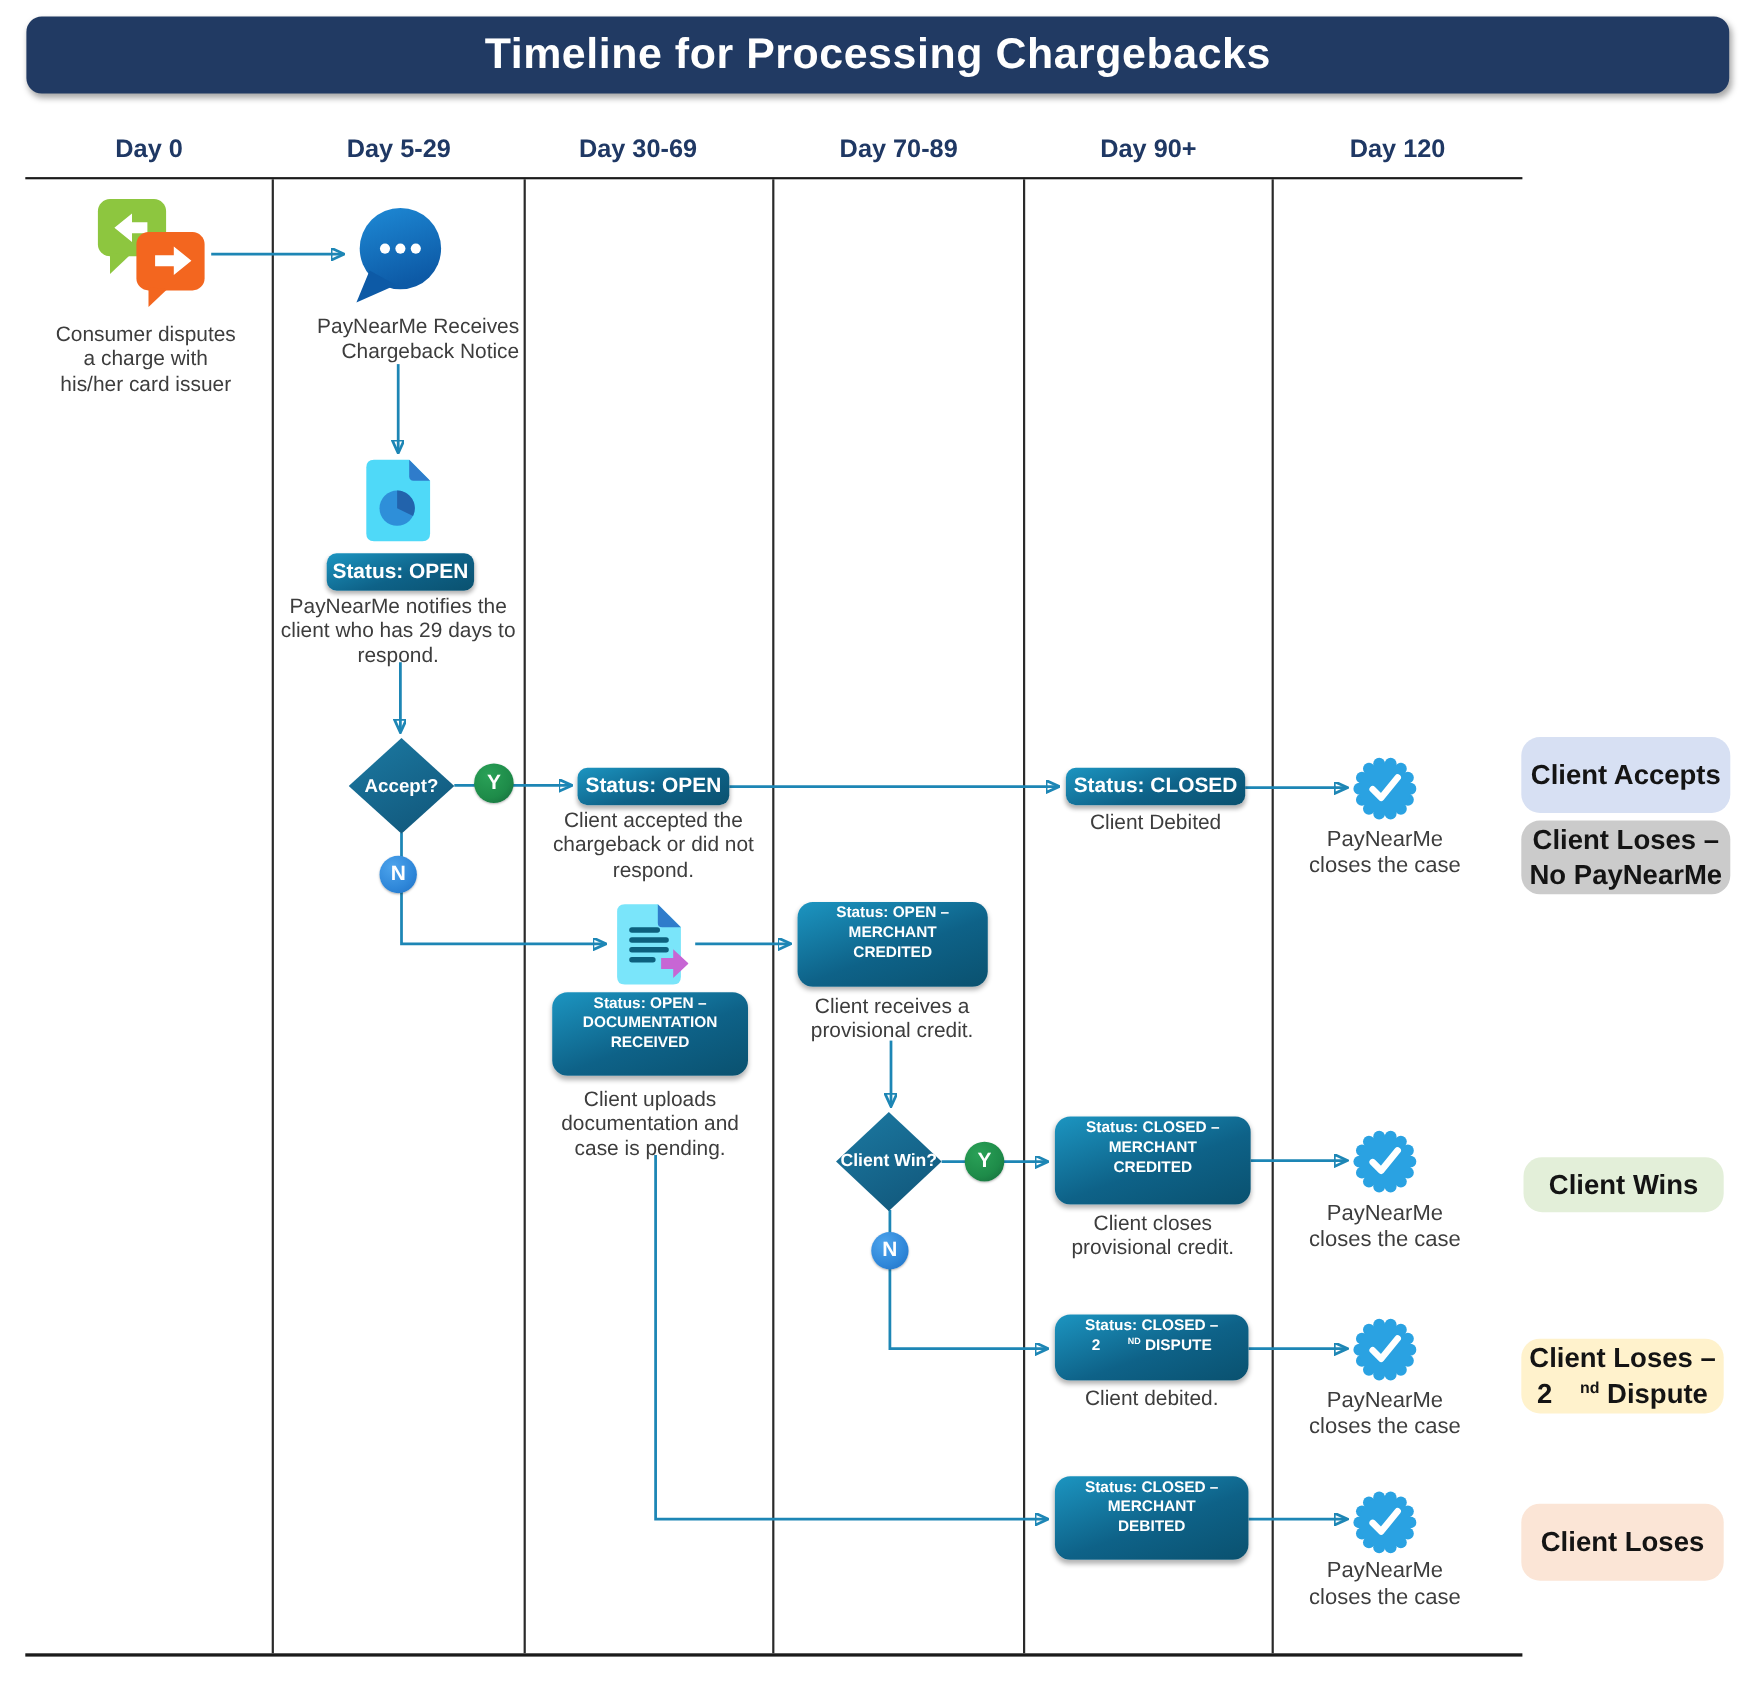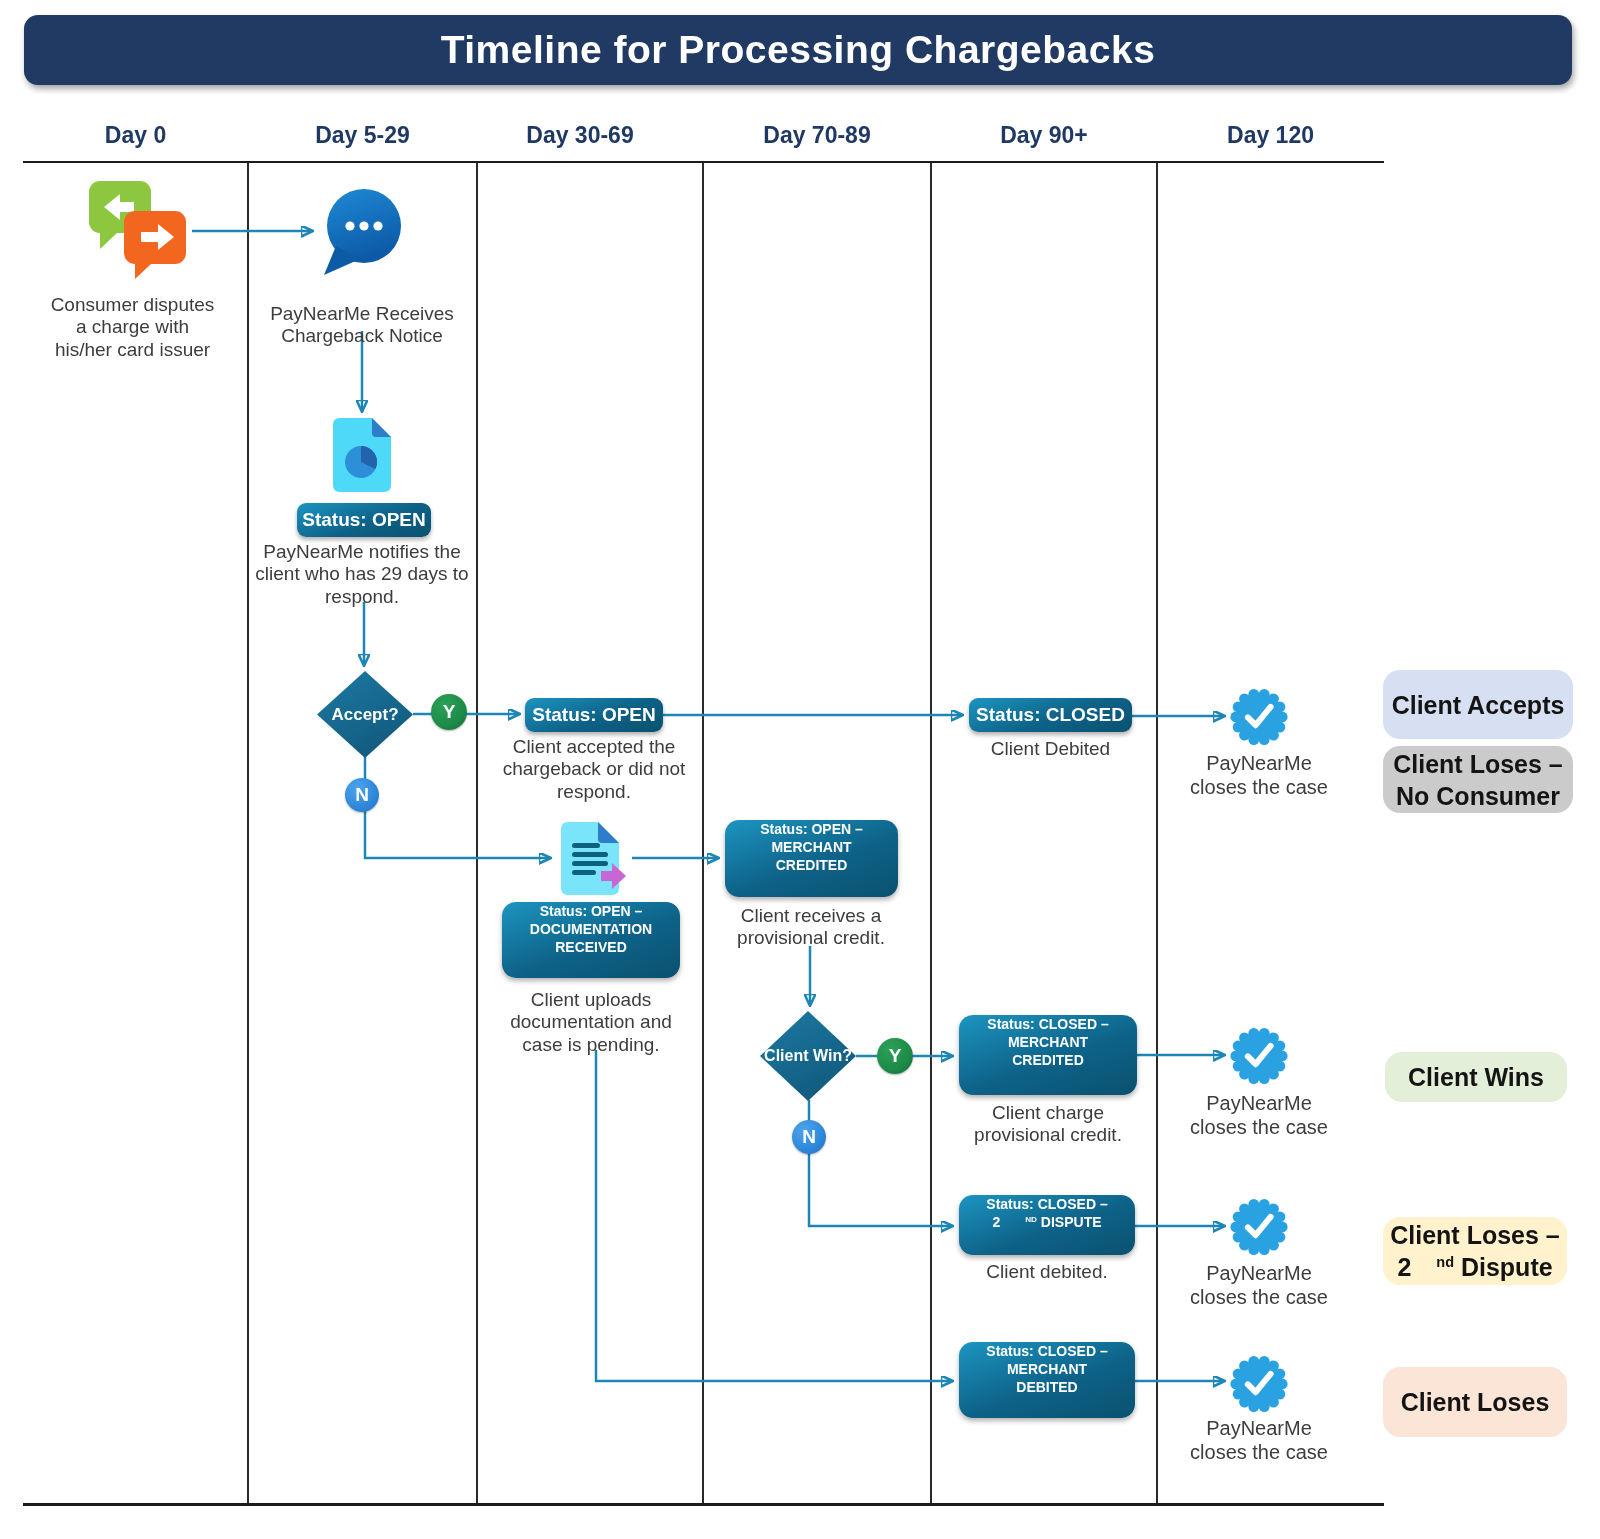--- a/index.html
+++ b/index.html
@@ -132,21 +132,21 @@
             <stop offset="1" stop-color="#0d5aa6"></stop>
         </linearGradient>
       </defs>
       <circle cx="42" cy="38" r="37" fill="url(#bg1)"></circle>
       <path d="M14 58 L2 87 L38 71 Z" fill="#0d5aa6"></path>
       <circle cx="28" cy="38" r="4.6" fill="#fff"></circle>
       <circle cx="42" cy="38" r="4.6" fill="#fff"></circle>
       <circle cx="56" cy="38" r="4.6" fill="#fff"></circle>
     </svg>
   </div>
-  <div class="cap" style="left:252px;top:303px;width:220px;">
+  <div class="cap" style="left:252px;top:287px;width:220px;text-align:right;">
     <div>PayNearMe Receives</div>
     <div>Chargeback Notice</div>
   </div>
 
   <div class="icon" style="left:332px;top:417px;">
     <svg width="60" height="76" viewBox="0 0 60 76">
       <path d="M8 1 h32 l19 19 v48 q0 7 -7 7 h-44 q-7 0 -7 -7 v-60 q0 -7 7 -7 z" fill="#4fd9f8"></path>
       <path d="M40 1 l19 19 h-15 q-4 0 -4 -4 z" fill="#2f7ccb"></path>
       <circle cx="29" cy="45" r="16" fill="#2e8fd9"></circle>
       <path d="M29 45 L29 29 A16 16 0 0 1 43.5 52 Z" fill="#2263ac"></path>
@@ -230,21 +230,21 @@
 
   <div class="sbox" style="left:969px;top:698px;width:163px;height:34px;">Status: CLOSED</div>
   <div class="cap" style="left:969px;top:738px;width:163px;">Client Debited</div>
 
   <div class="bbox" style="left:959px;top:1015px;width:178px;height:80px;">
     <div>Status: CLOSED –</div>
     <div>MERCHANT</div>
     <div>CREDITED</div>
   </div>
   <div class="cap" style="left:962px;top:1102px;width:172px;">
-    <div>Client charge</div>
+    <div>Client closes</div>
     <div>provisional credit.</div>
   </div>
 
   <div class="bbox" style="left:959px;top:1195px;width:176px;height:60px;">
     <div>Status: CLOSED –</div>
     <div><span>2</span><sup>ND</sup><span> DISPUTE</span></div>
   </div>
   <div class="cap" style="left:979px;top:1261px;width:136px;">Client debited.</div>
 
   <div class="bbox" style="left:959px;top:1342px;width:176px;height:76px;">
@@ -359,21 +359,21 @@
   <div class="cap" style="left:1173px;top:1417px;width:172px;font-size:20px;">
     <div>PayNearMe</div>
     <div>closes the case</div>
   </div>
 
   <div class="outcome oc-accepts" style="left:1383px;top:670px;width:190px;height:69px;">
     <div>Client Accepts</div>
   </div>
   <div class="outcome oc-noresp" style="left:1383px;top:746px;width:190px;height:67px;">
     <div>Client Loses –</div>
-    <div>No Consumer</div>
+    <div>No PayNearMe</div>
   </div>
   <div class="outcome oc-wins" style="left:1385px;top:1052px;width:182px;height:50px;">
     <div>Client Wins</div>
   </div>
   <div class="outcome oc-2nd" style="left:1383px;top:1217px;width:184px;height:68px;">
     <div>Client Loses –</div>
     <div><span>2</span><sup>nd</sup><span> Dispute</span></div>
   </div>
   <div class="outcome oc-loses" style="left:1383px;top:1367px;width:184px;height:70px;">
     <div>Client Loses</div>

